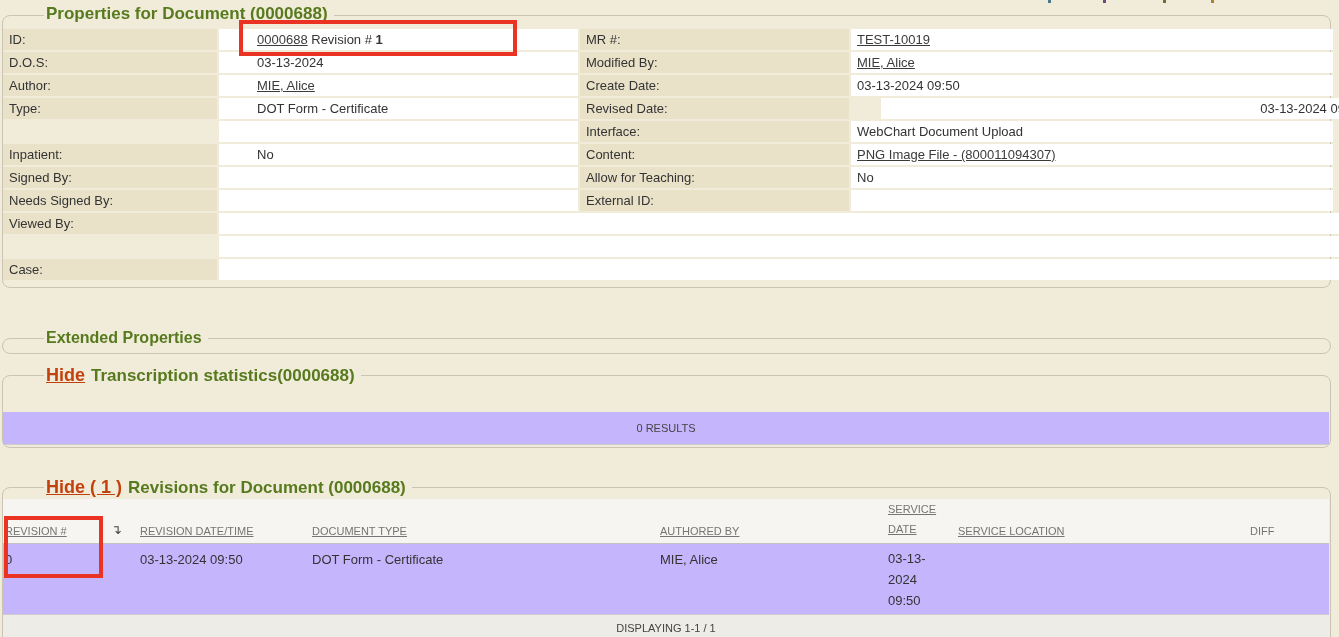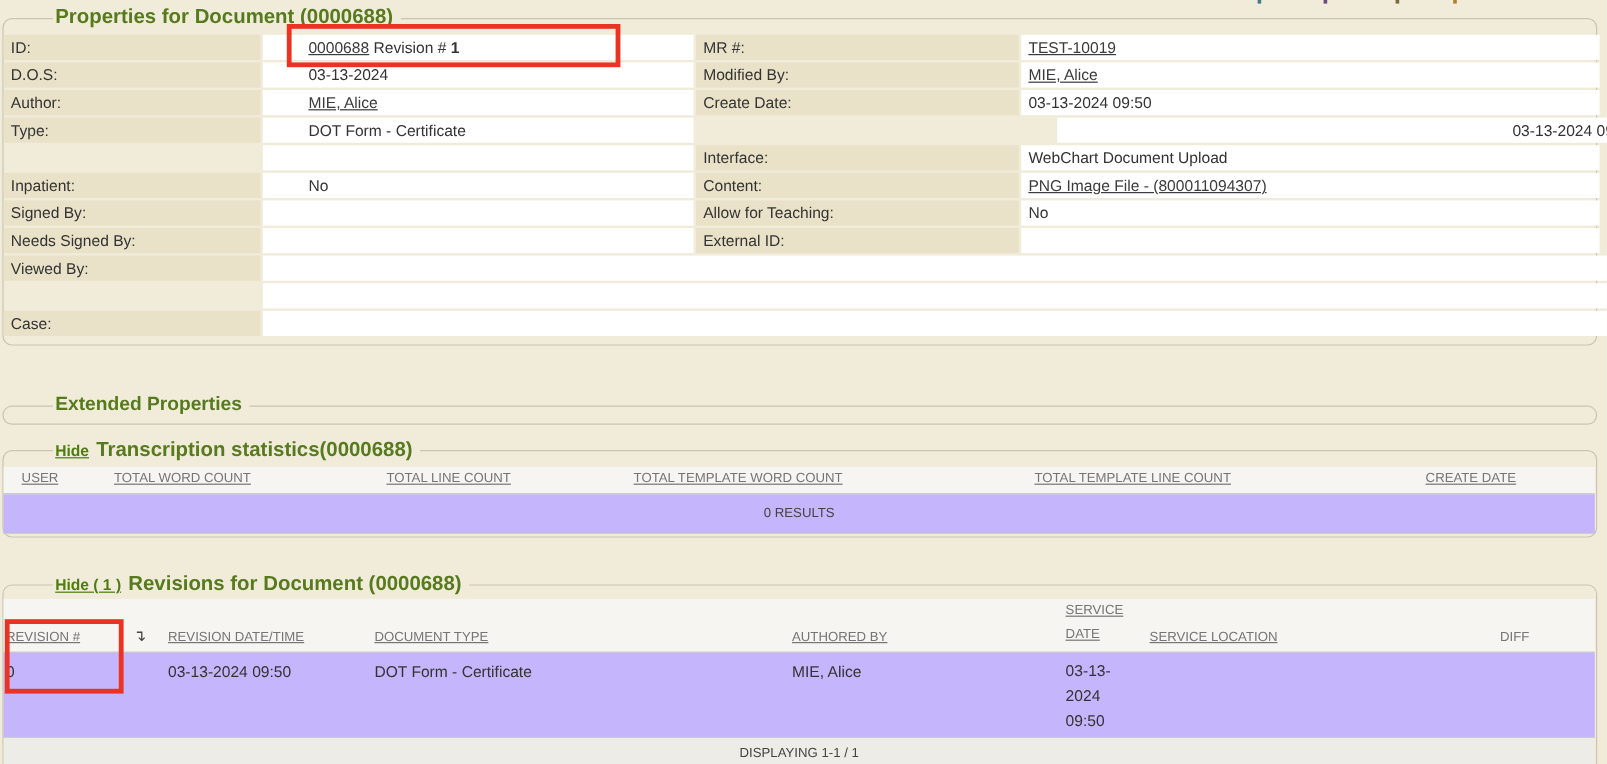--- a/index.html
+++ b/index.html
@@ -3,21 +3,21 @@
 <meta charset="utf-8">
 <style>
   html,body{margin:0;padding:0;}
   .screen{position:relative;width:1339px;height:637px;background:#f1ebd9;
     font-family:"Liberation Sans",sans-serif;color:#333;overflow:hidden;}
   .fs{position:absolute;border:1px solid #c9c4b4;border-radius:8px;}
   .legend{position:absolute;background:#f1ebd9;padding:0 6px 0 2px;color:#567a1d;
     font-weight:bold;white-space:nowrap;z-index:2;margin-left:36px;}
   .t17{font-size:17px;}
   .t16{font-size:16px;}
-  .hide-link{color:#4d7c0f;font-weight:bold;font-size:13px;text-decoration:underline;cursor:pointer;margin-right:6px;}
+  .hide-link{color:#c2410c;font-weight:bold;font-size:18px;text-decoration:underline;cursor:pointer;margin-right:6px;}
   .prow{position:absolute;height:21px;line-height:21px;font-size:13px;
     white-space:nowrap;overflow:hidden;z-index:1;}
   .lbl{background:#e9e2c8;padding-left:6px;}
   .val{background:#ffffff;}
   .pad38{padding-left:38px;}
   .pad6{padding-left:6px;}
   .link{color:#3b3b3b;text-decoration:underline;cursor:pointer;}
   .trow{position:absolute;left:3px;width:1326px;z-index:1;}
   .thead{background:#f6f5f2;border-bottom:1px solid #c2c2c2;}
   .tbody{background:#c4b5fd;border-bottom:1px solid #cccccc;}
@@ -78,20 +78,21 @@
 
   <div class="prow lbl" style="left:580px;top:29px;width:263px;">MR #:</div>
   <div class="prow val pad6" style="left:851px;top:29px;width:476px;"><a class="link">TEST-10019</a></div>
 
   <div class="prow lbl" style="left:580px;top:52px;width:263px;">Modified By:</div>
   <div class="prow val pad6" style="left:851px;top:52px;width:476px;"><a class="link">MIE, Alice</a></div>
 
   <div class="prow lbl" style="left:580px;top:75px;width:263px;">Create Date:</div>
   <div class="prow val pad6" style="left:851px;top:75px;width:476px;">03-13-2024 09:50</div>
 
+  <div class="prow lbl" style="left:580px;top:98px;width:263px;">Revised Date:</div>
   <div class="prow val pad6" style="left:881px;top:98px;width:476px;text-align:right;">03-13-2024 09:54</div>
 
   <div class="prow lbl" style="left:580px;top:121px;width:263px;">Interface:</div>
   <div class="prow val pad6" style="left:851px;top:121px;width:476px;">WebChart Document Upload</div>
 
   <div class="prow lbl" style="left:580px;top:144px;width:263px;">Content:</div>
   <div class="prow val pad6" style="left:851px;top:144px;width:476px;"><a class="link">PNG Image File - (800011094307)</a></div>
 
   <div class="prow lbl" style="left:580px;top:167px;width:263px;">Allow for Teaching:</div>
   <div class="prow val pad6" style="left:851px;top:167px;width:476px;">No</div>
@@ -100,28 +101,20 @@
   <div class="prow val pad6" style="left:851px;top:190px;width:476px;"></div>
 
   <div class="fs" style="left:2px;top:338px;width:1327px;height:14px;"></div>
   <div class="legend t16" style="left:8px;top:329px;">Extended Properties</div>
 
   <div class="fs" style="left:2px;top:375px;width:1327px;height:71px;"></div>
   <div class="legend" style="left:8px;top:365px;">
     <span class="hide-link">Hide</span><span class="t17">Transcription statistics(0000688)</span>
   </div>
 
-  <div class="trow thead" style="top:389px;height:22px;">
-    <span class="th" style="left:15px;top:4px;">USER</span>
-    <span class="th" style="left:92px;top:4px;">TOTAL WORD COUNT</span>
-    <span class="th" style="left:319px;top:4px;">TOTAL LINE COUNT</span>
-    <span class="th" style="left:525px;top:4px;">TOTAL TEMPLATE WORD COUNT</span>
-    <span class="th" style="left:859px;top:4px;">TOTAL TEMPLATE LINE COUNT</span>
-    <span class="th" style="left:1185px;top:4px;">CREATE DATE</span>
-  </div>
   <div class="trow tbody center-note" style="top:412px;height:32px;line-height:32px;">0 RESULTS</div>
 
   <div class="fs" style="left:2px;top:487px;width:1327px;height:170px;"></div>
   <div class="legend" style="left:8px;top:477px;">
     <span class="hide-link">Hide ( 1 )</span><span class="t17">Revisions for Document (0000688)</span>
   </div>
 
   <div class="trow thead" style="top:499px;height:44px;">
     <span class="th" style="left:2px;bottom:6px;">REVISION #</span>
     <span class="sort-icon" style="left:108px;bottom:6px;">↴</span>

